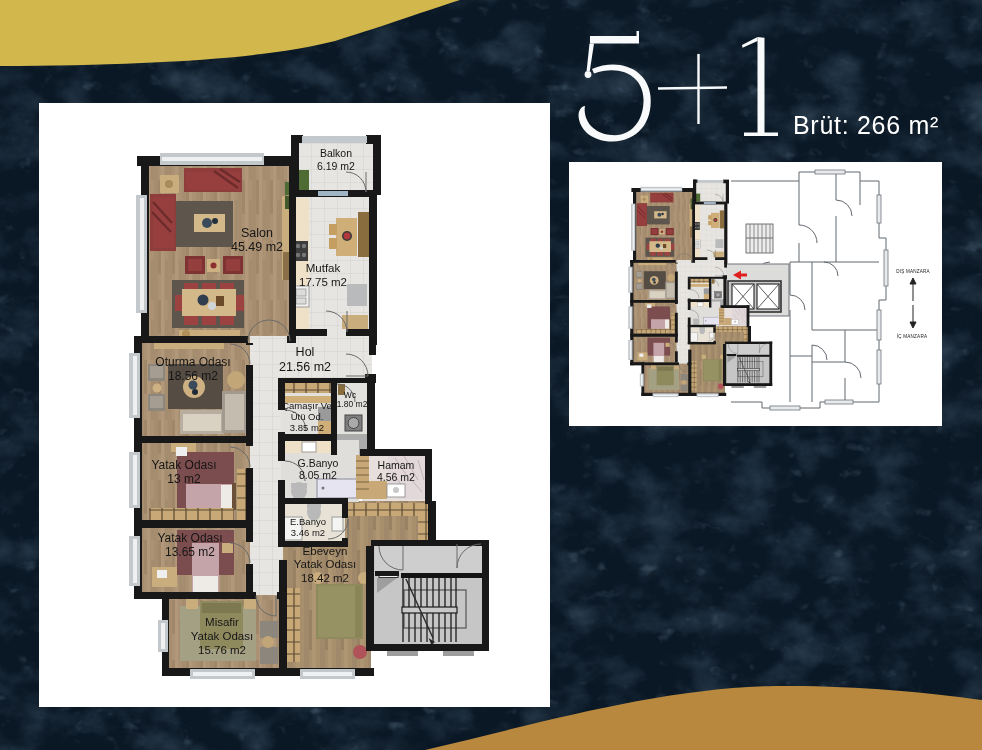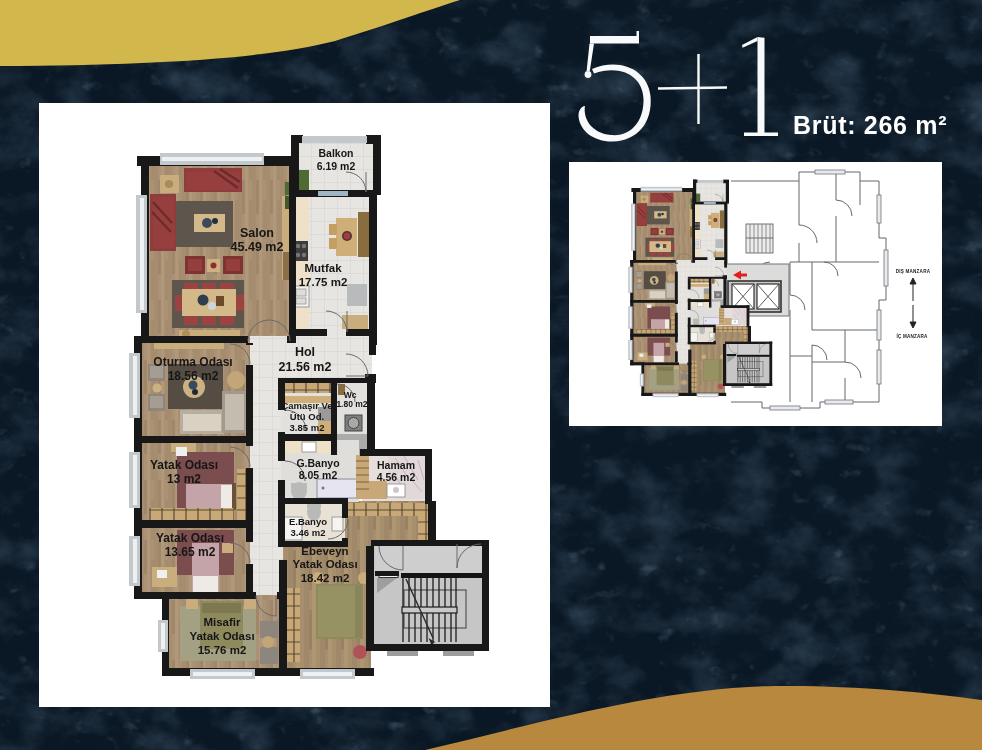--- a/index.html
+++ b/index.html
@@ -1,17 +1,17 @@
 <!DOCTYPE html>
 <html><head>
 <meta charset="utf-8">
 <style>
   html,body{margin:0;padding:0;}
   body{width:982px;height:750px;overflow:hidden;font-family:"Liberation Sans",sans-serif;background:#0c1d2e;}
-  #stage{position:relative;width:982px;height:750px;font-weight:bold;}
+  #stage{position:relative;width:982px;height:750px;}
   svg{display:block;}
 </style>
 </head>
 <body>
 <div id="stage">
 <svg width="982" height="750" viewBox="0 0 982 750" xmlns="http://www.w3.org/2000/svg">
 <defs>
   <filter id="rock" x="0" y="0" width="100%" height="100%">
     <feTurbulence type="fractalNoise" baseFrequency="0.022 0.03" numOctaves="5" seed="8" result="n"></feTurbulence>
     <feColorMatrix in="n" type="matrix" values="0 0 0 0 0.19  0 0 0 0 0.32  0 0 0 0 0.46  0.40 0.40 0.40 0 -0.54"></feColorMatrix>

